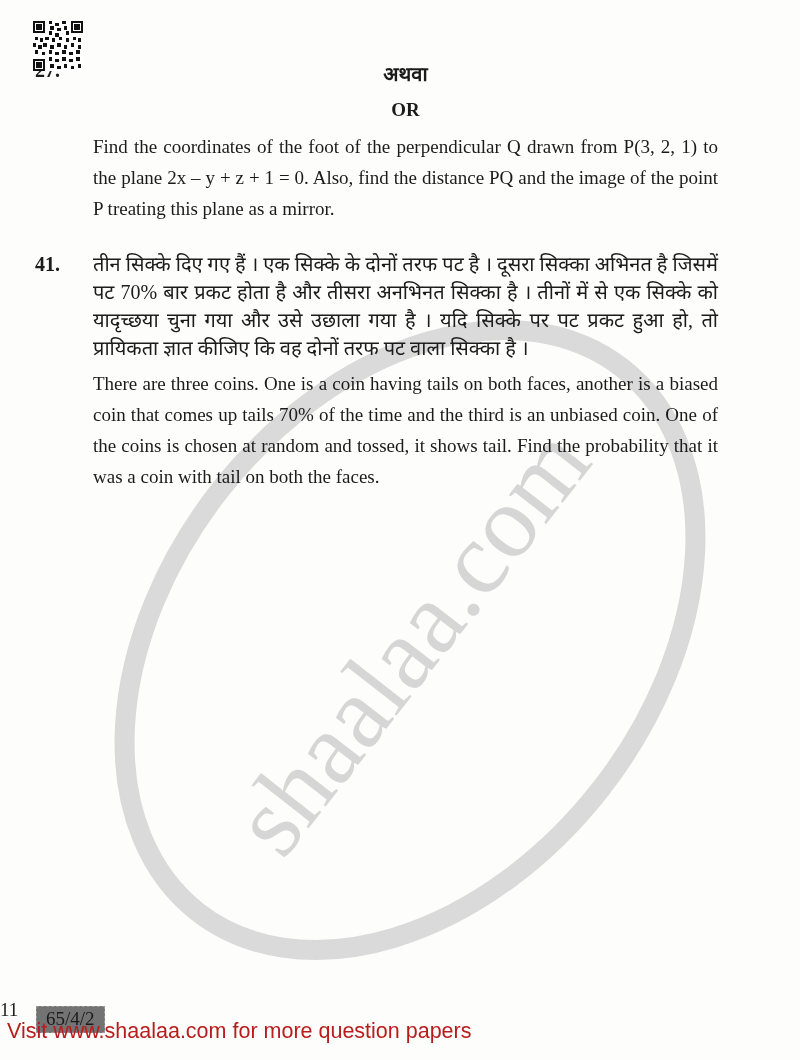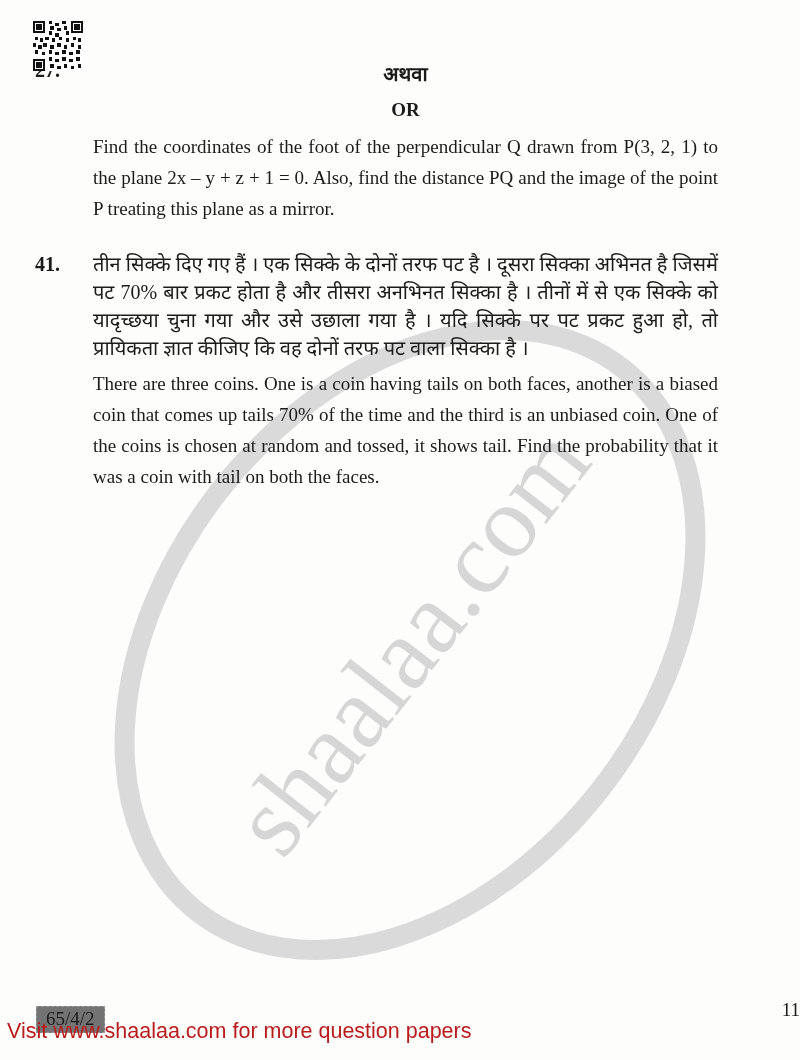--- a/index.html
+++ b/index.html
@@ -74,24 +74,23 @@
     left:36px;top:1006px;
     border:1px dashed #9a9a9a;
     padding:1px 9px 2px 9px;
     font-size:19px;
     background:#737373;
     z-index:2;
   }
   .page-number{
     position:absolute;
     left:0;right:0;top:999px;
-    text-align:right;
+    text-align:left;
     font-size:19px;
     z-index:1;
-    margin-left:8px;
   }
   .visit-text{
     position:absolute;
     left:7px;top:1019px;
     font-family:"Liberation Sans", sans-serif;
     font-size:21.5px;
     color:#b91c1c;
     z-index:3;
     white-space:nowrap;
   }

